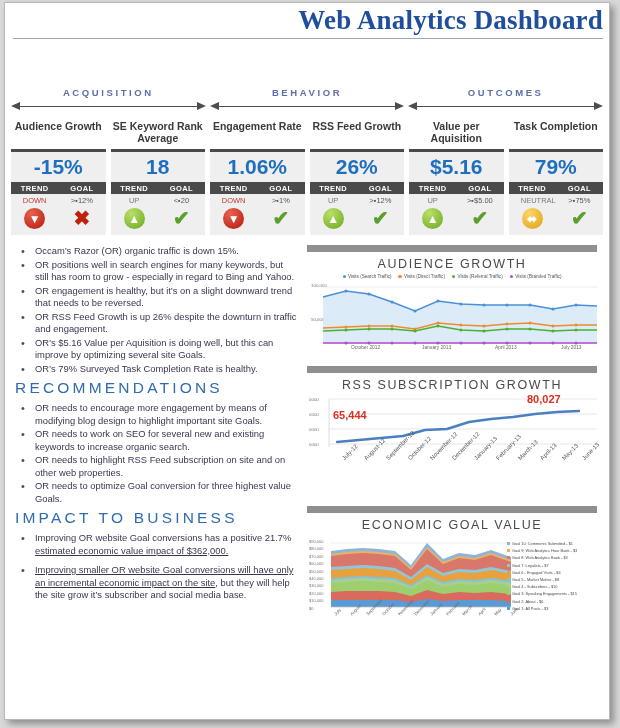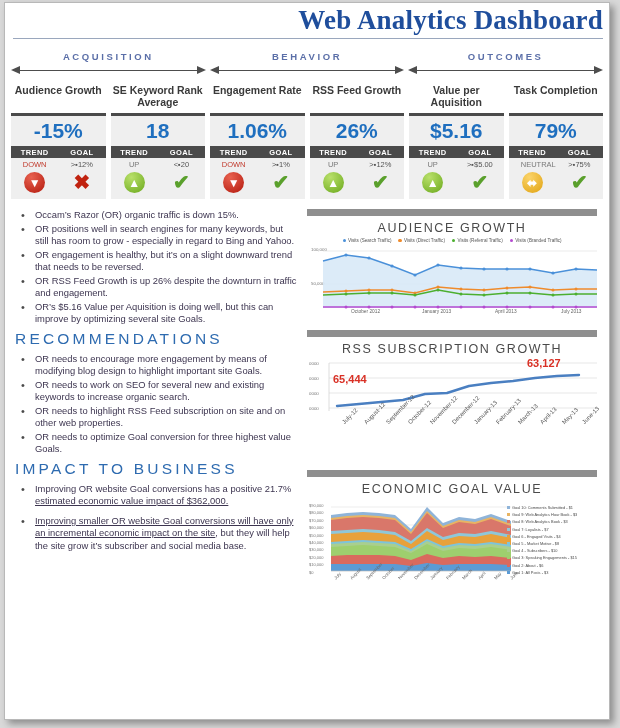--- a/index.html
+++ b/index.html
@@ -28,21 +28,21 @@
     white-space: nowrap;
     text-align: right;
   }
   .title-rule {
     position: absolute; left: 8px; right: 6px; top: 35px;
     height: 1px; background: #9aa7bd;
   }
 
   
   .cats { display: flex; padding: 6px 6px 0 6px; gap: 4px; }
-  .cat { flex: 1; text-align: center; }
+  .cat { flex: 1; text-align: center; margin-top: 36px; }
   .cat-label {
     font-size: 9.5px; font-weight: bold; color: #5b6fa8;
     letter-spacing: 2.6px; margin-bottom: 3px;
   }
   .cat-arrow { position: relative; height: 11px; }
   .cat-arrow .bar {
     position: absolute; left: 8px; right: 8px; top: 5px;
     height: 1.4px; background: #4d4d4d;
   }
   .cat-arrow .tip {
@@ -333,20 +333,21 @@
   <div class="cols">
 
     <div class="left-col">
 
       <ul class="bul">
         <li>Occam’s Razor (OR) organic traffic is down 15%.</li>
         <li>OR positions well in search engines for many keywords, but still has room to grow - especially in regard to Bing and Yahoo.</li>
         <li>OR engagement is healthy, but it’s on a slight downward trend that needs to be reversed.</li>
         <li>OR RSS Feed Growth is up 26% despite the downturn in traffic and engagement.</li>
         <li>OR’s $5.16 Value per Aquisition is doing well, but this can improve by optimizing several site Goals.</li>
+        <li>OR’s 79% Surveyed Task Completion Rate is healthy.</li>
       </ul>
 
       <h2 class="sec">RECOMMENDATIONS</h2>
       <ul class="bul">
         <li>OR needs to encourage more engagement by means of modifying blog design to highlight important site Goals.</li>
         <li>OR needs to work on SEO for several new and existing keywords to increase organic search.</li>
         <li>OR needs to highlight RSS Feed subscription on site and on other web properties.</li>
         <li>OR needs to optimize Goal conversion for three highest value Goals.</li>
       </ul>
 
@@ -465,21 +466,21 @@
             <div class="ylab" style="left:0px; top:47px">0000</div>
             <svg width="292" height="60" viewBox="0 0 292 60" style="position:absolute;left:0;top:0">
               <line x1="20" y1="4" x2="288" y2="4" stroke="#dcdcdc" stroke-width="0.7"></line>
               <line x1="20" y1="19" x2="288" y2="19" stroke="#dcdcdc" stroke-width="0.7"></line>
               <line x1="20" y1="34" x2="288" y2="34" stroke="#dcdcdc" stroke-width="0.7"></line>
               <line x1="20" y1="49" x2="288" y2="49" stroke="#dcdcdc" stroke-width="0.7"></line>
               <line x1="20" y1="4" x2="20" y2="52" stroke="#cfcfcf" stroke-width="0.7"></line>
               <polyline points="28,47 50,45 72,43 94,41 116,35 138,34 160,27 182,24 204,22 226,19 248,17 270,16" fill="none" stroke="#4a7fc1" stroke-width="2.4" stroke-linejoin="round" stroke-linecap="round"></polyline>
             </svg>
             <div class="annot" style="left:24px; top:14px">65,444</div>
-            <div class="annot" style="left:218px; top:-2px">63,127</div>
+            <div class="annot" style="left:218px; top:-2px">80,027</div>
           </div>
           <div class="rss-xlabels">
             <span style="left:32px; top:0px">July-12</span>
             <span style="left:54px; top:0px">August-12</span>
             <span style="left:76px; top:0px">September-12</span>
             <span style="left:98px; top:0px">October-12</span>
             <span style="left:120px; top:0px">November-12</span>
             <span style="left:142px; top:0px">December-12</span>
             <span style="left:164px; top:0px">January-13</span>
             <span style="left:186px; top:0px">February-13</span>

